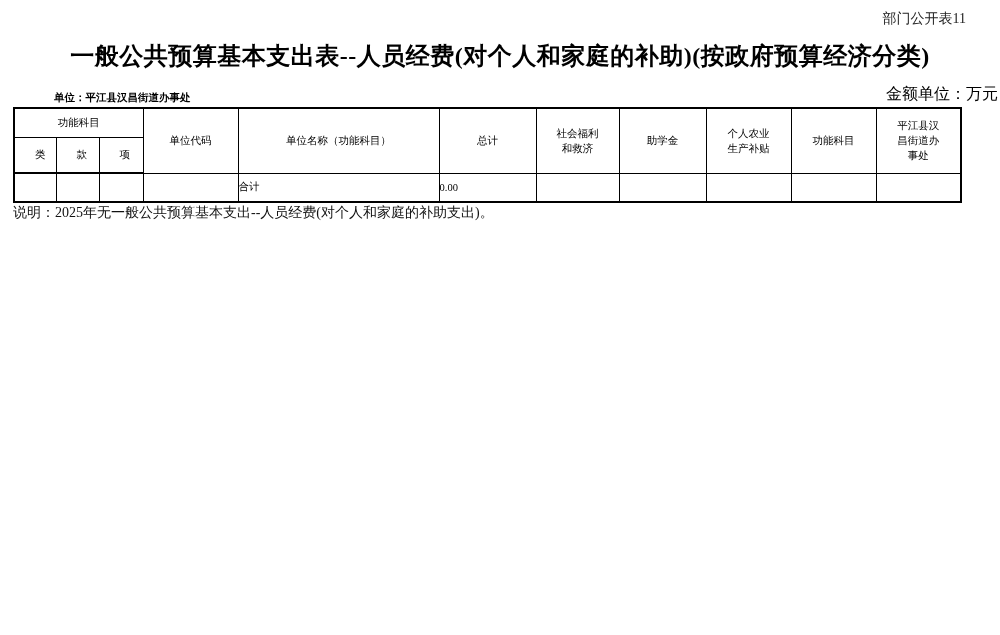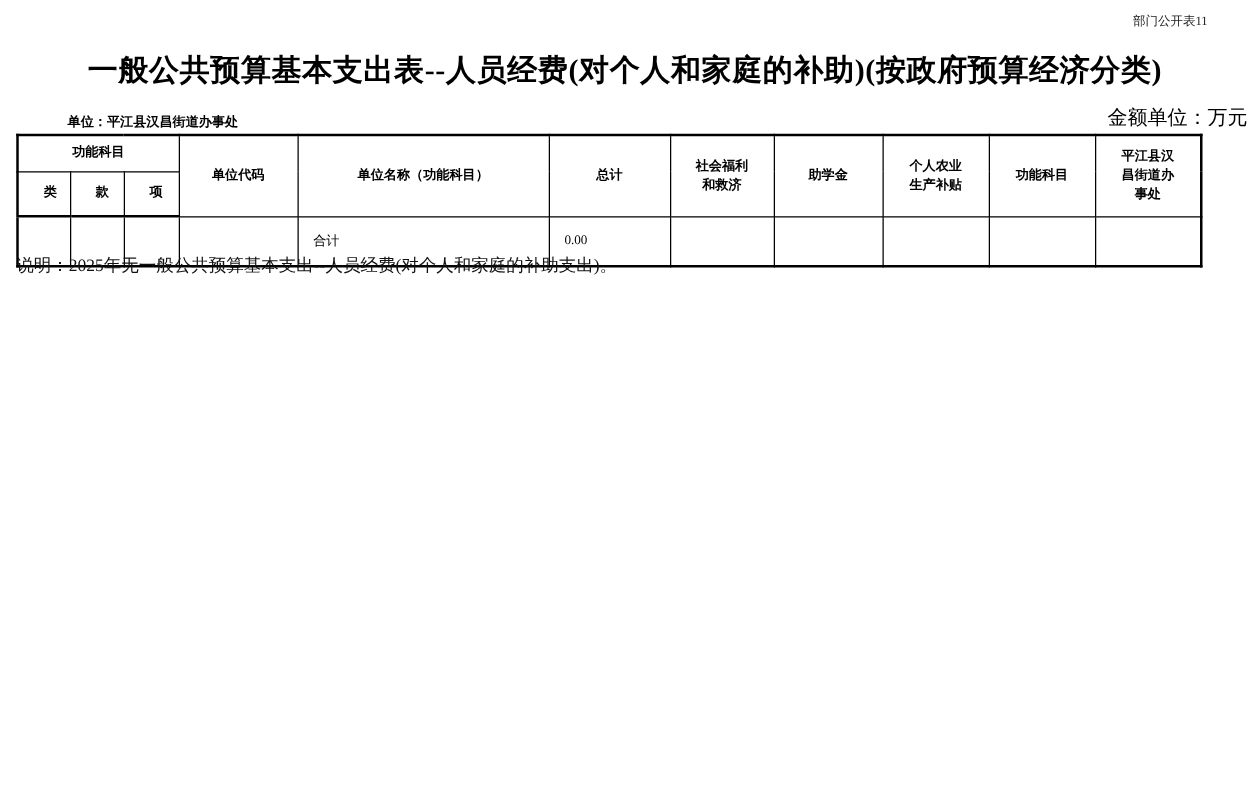--- a/index.html
+++ b/index.html
@@ -12,21 +12,21 @@
     width: 1000px;
     height: 635px;
     font-family: "Liberation Serif", "DejaVu Serif", serif;
     color: #000000;
     overflow: hidden;
   }
   .doc-tag {
     position: absolute;
     top: 10px;
     right: 34px;
-    font-size: 10px;
+    font-size: 14px;
     color: #222222;
   }
   .page-title {
     position: absolute;
     top: 40px;
     left: 0;
     width: 100%;
     text-align: center;
     font-size: 24px;
     font-weight: bold;
@@ -56,25 +56,25 @@
     left: 13px;
     width: 947px;
     border-collapse: collapse;
     table-layout: fixed;
     border: 2px solid #000000;
   }
   table.budget th,
   table.budget td {
     border: 1px solid #000000;
     font-size: 10.5px;
-    padding: 12px;
+    padding: 0;
     overflow: hidden;
   }
   table.budget th {
-    font-weight: bold;
+    font-weight: normal;
     vertical-align: middle;
     line-height: 1.45;
     padding: 0 20px;
   }
   tr.header-row-1 { height: 29px; }
   tr.header-row-2 { height: 36px; }
   tr.data-row     { height: 29px; }
   tr.header-row-2 th,
   th.rowspan2 {
     border-bottom: 2px solid #000000;

